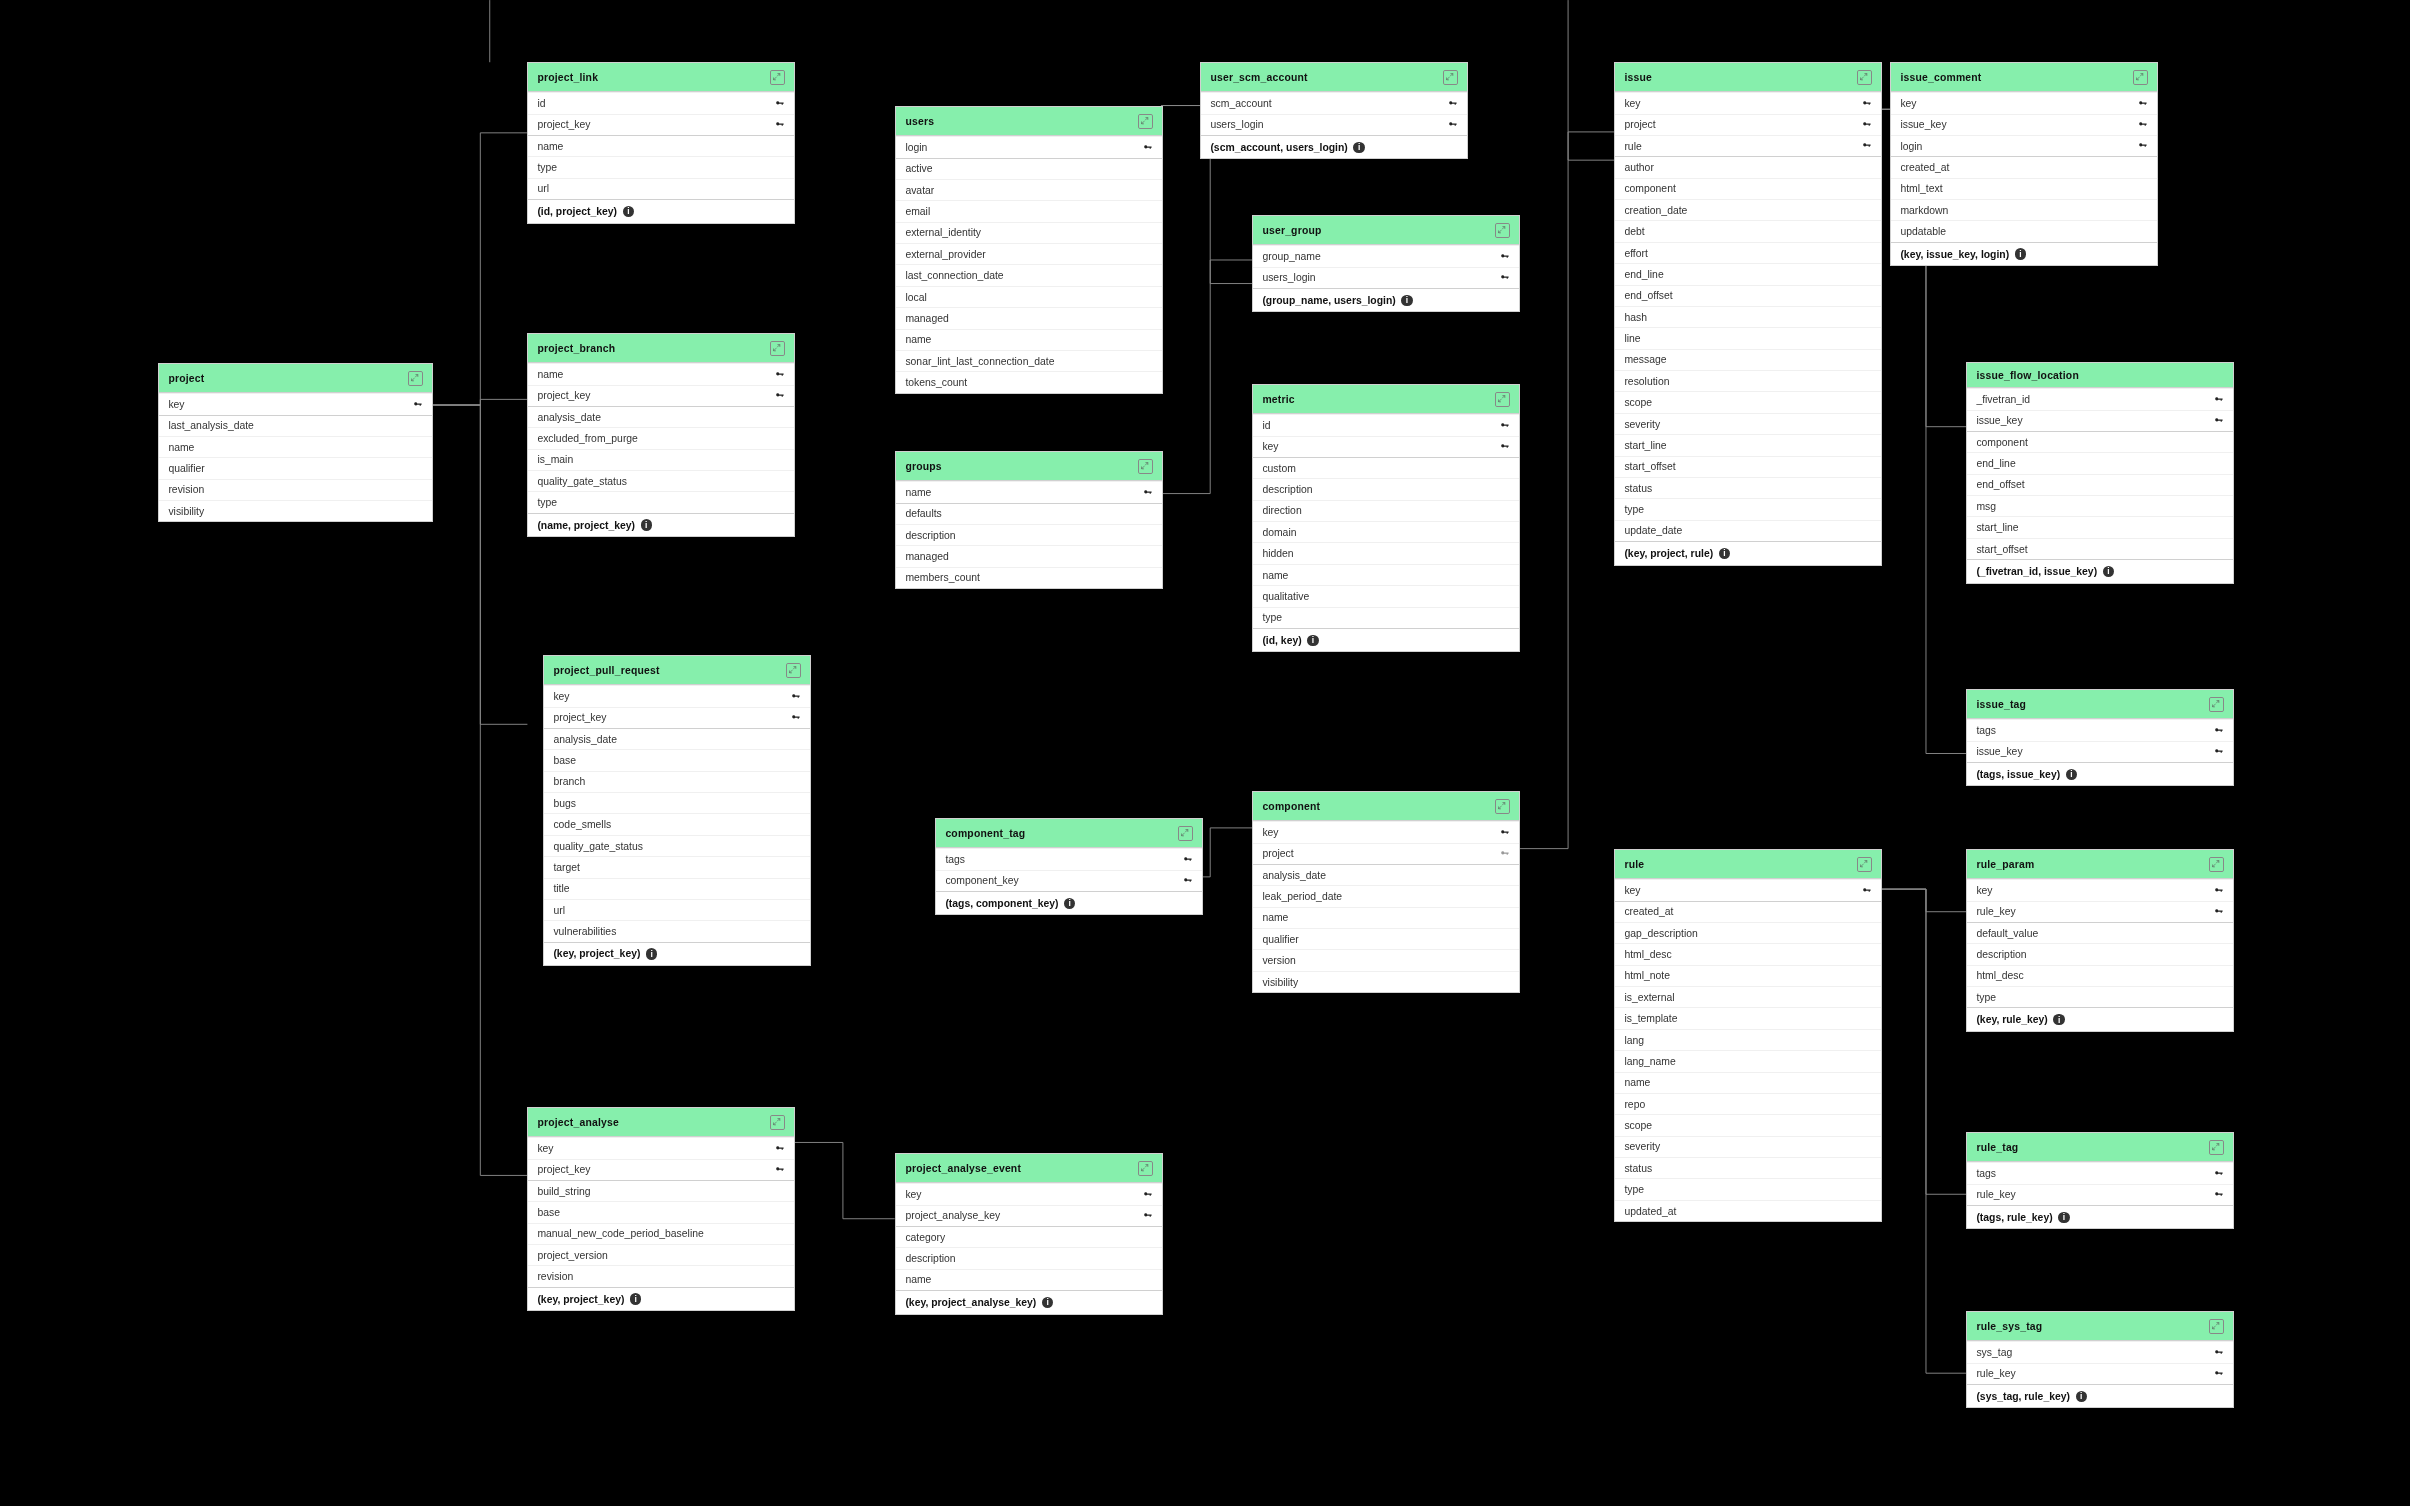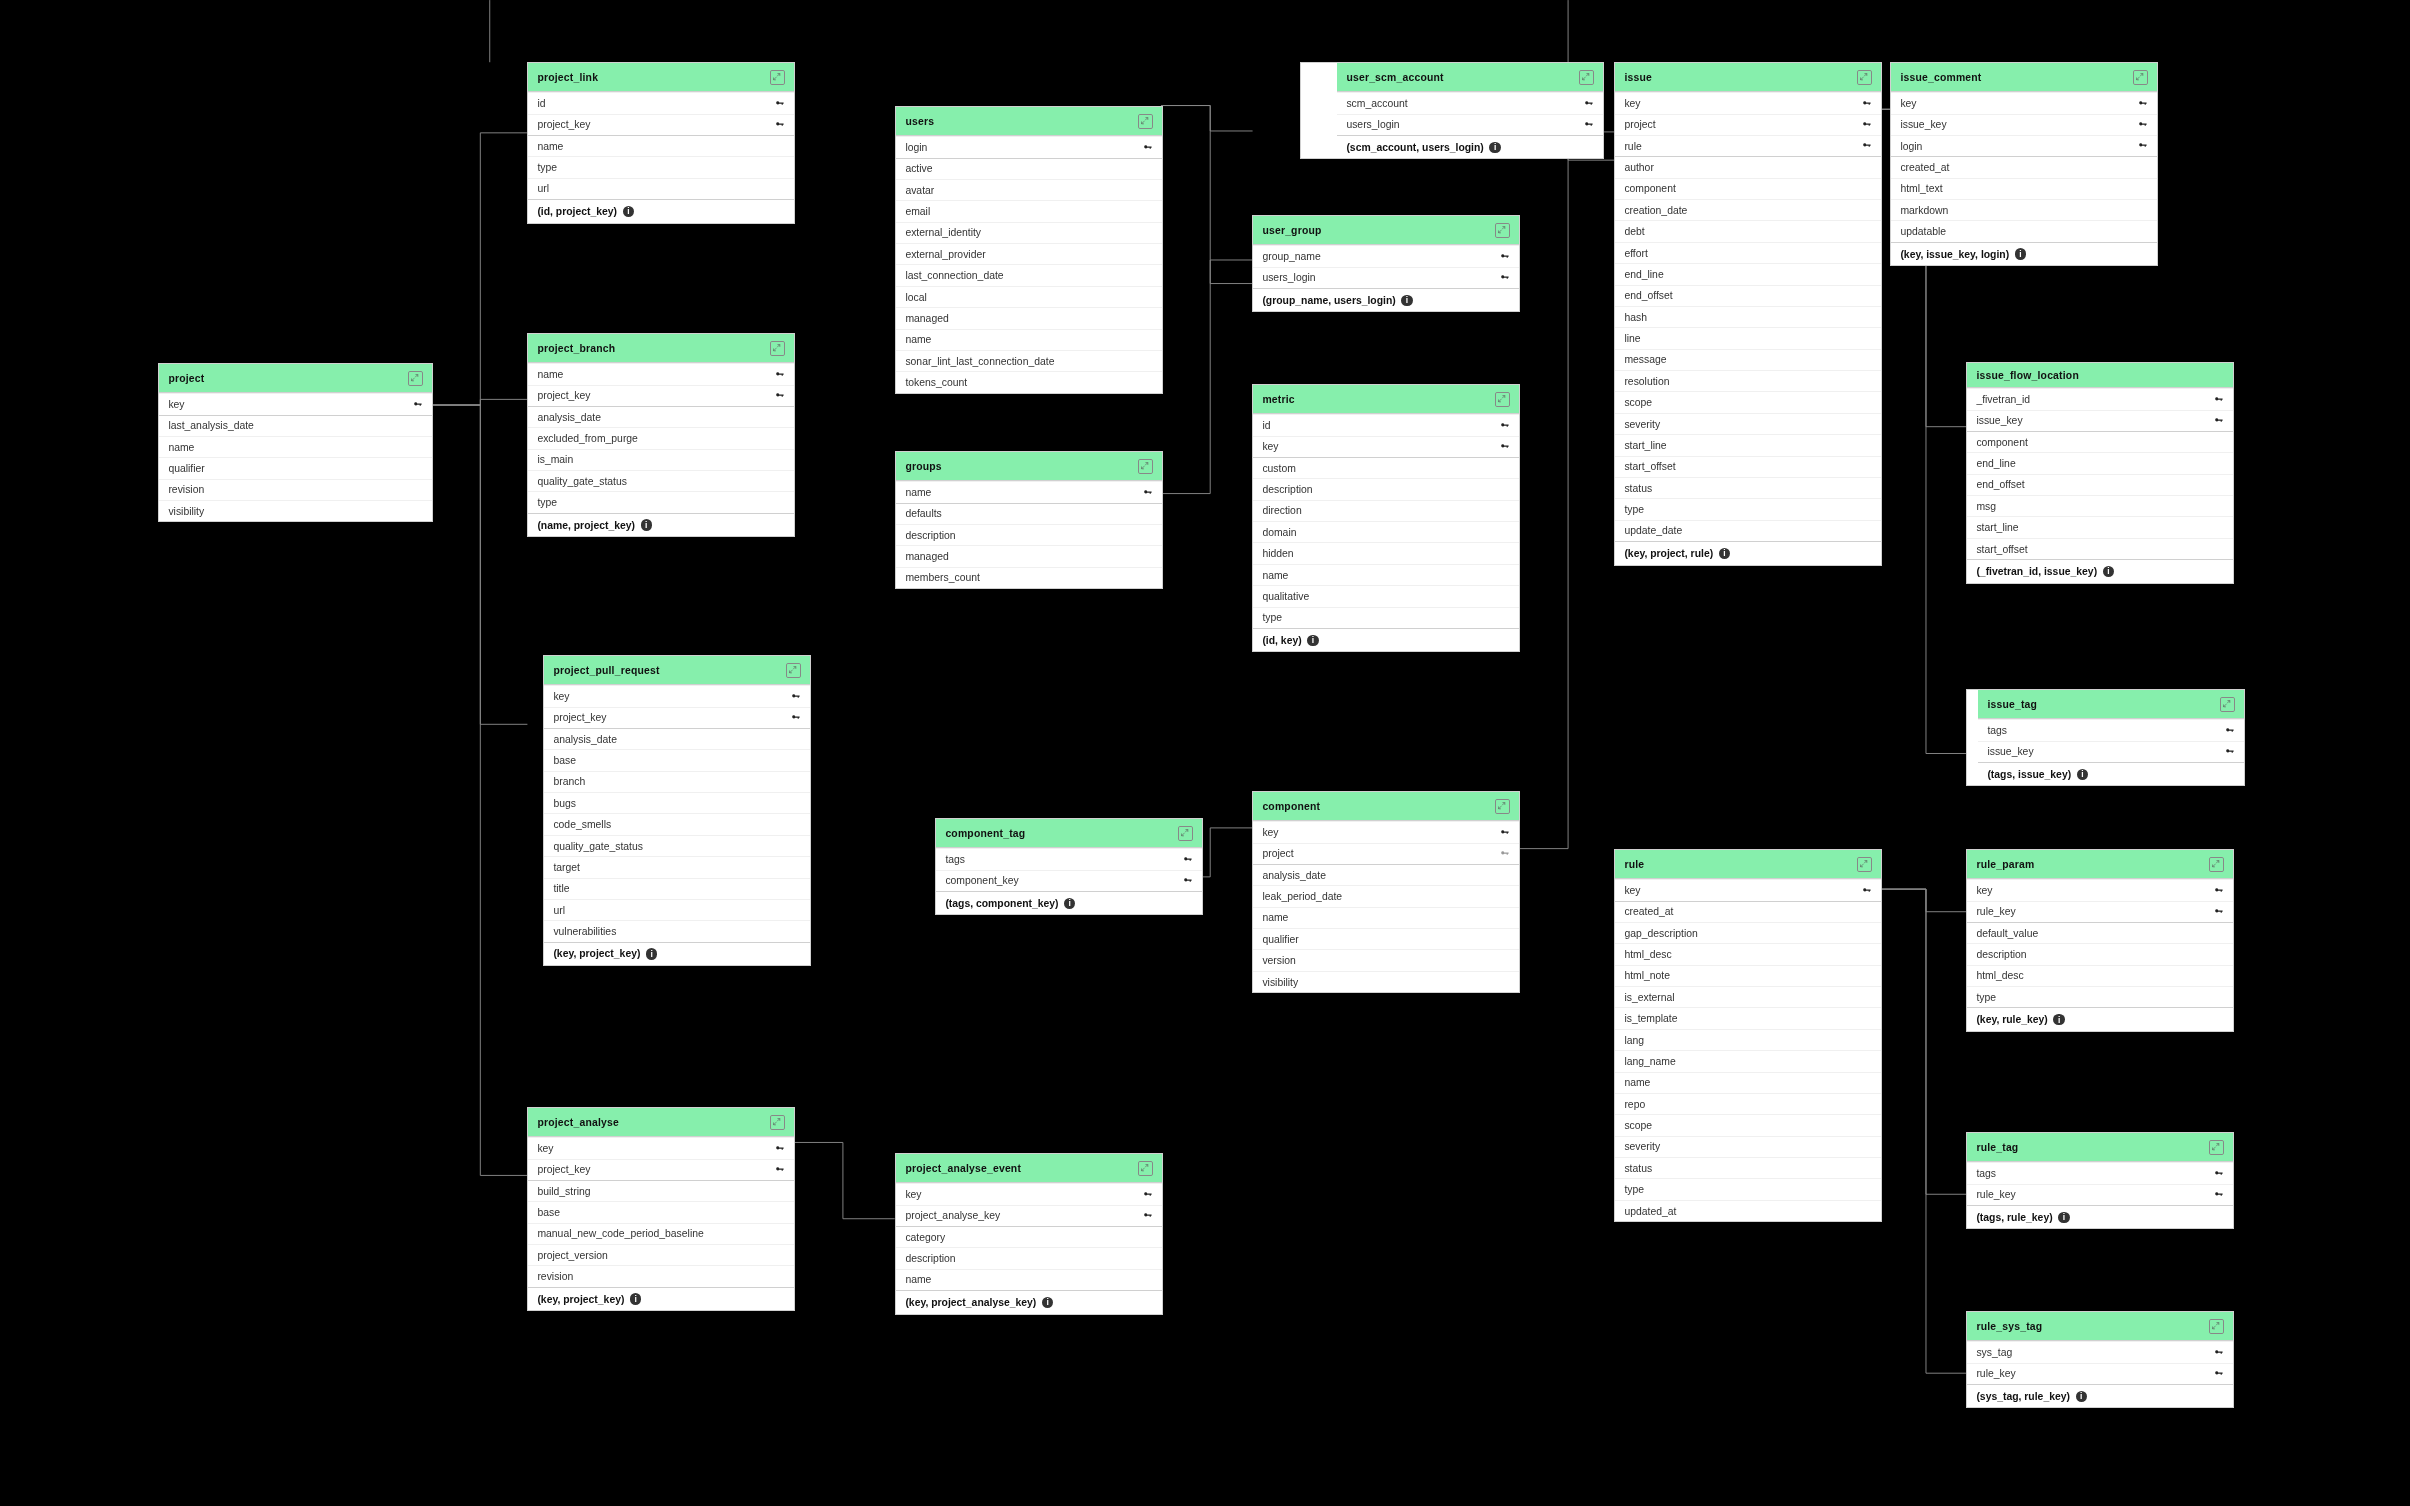--- a/index.html
+++ b/index.html
@@ -379,21 +379,21 @@
         <span>description</span>
       </div>
       <div class="row">
         <span>name</span>
       </div>
       <div class="constraint">
         <span>(key, project_analyse_key)</span>
         <span class="dot">i</span>
       </div>
     </div>
-    <div class="entity" style="left: 1300px; top: 62px; width: 266px; padding-left: 36px;">
+    <div class="entity" style="left: 1200px; top: 62px; width: 266px;">
       <div class="entity-header">
         <span class="entity-title">user_scm_account</span>
         <span class="expand-icon">
           <svg viewBox="0 0 24 24">
             <path d="M14 4h6v6M20 4l-7 7M10 20H4v-6M4 20l7-7"></path>
           </svg>
         </span>
       </div>
       <div class="row">
         <span>scm_account</span>
@@ -751,21 +751,21 @@
         <span>start_line</span>
       </div>
       <div class="row">
         <span>start_offset</span>
       </div>
       <div class="constraint">
         <span>(_fivetran_id, issue_key)</span>
         <span class="dot">i</span>
       </div>
     </div>
-    <div class="entity" style="left: 1966px; top: 689px; width: 266px; padding-left: 11px;">
+    <div class="entity" style="left: 1966px; top: 689px; width: 266px;">
       <div class="entity-header">
         <span class="entity-title">issue_tag</span>
         <span class="expand-icon">
           <svg viewBox="0 0 24 24">
             <path d="M14 4h6v6M20 4l-7 7M10 20H4v-6M4 20l7-7"></path>
           </svg>
         </span>
       </div>
       <div class="row">
         <span>tags</span>

